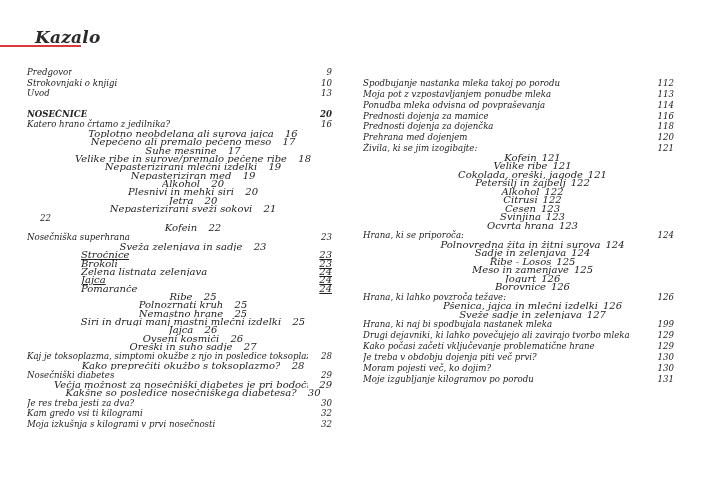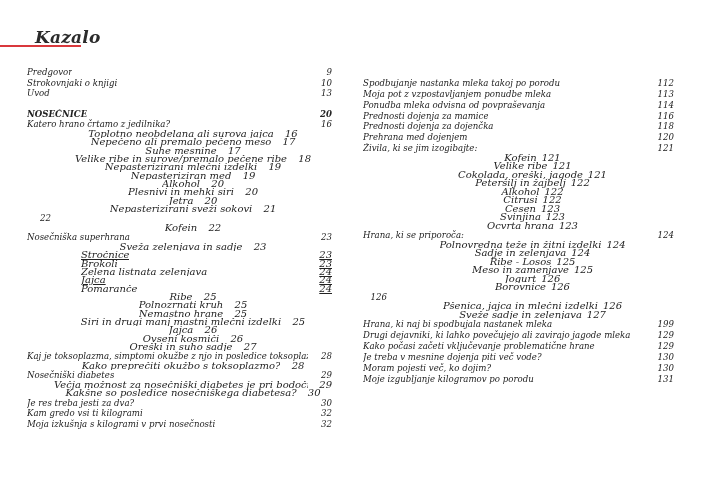--- a/index.html
+++ b/index.html
@@ -250,21 +250,21 @@
     </div>
     <div class="row l2">
       <span class="label">Ocvrta hrana</span>
       <span class="page">123</span>
     </div>
     <div class="row l1">
       <span class="label">Hrana, ki se priporoča:</span>
       <span class="page">124</span>
     </div>
     <div class="row l2">
-      <span class="label">Polnovredna teže in žitni izdelki</span>
+      <span class="label">Polnovredna žita in žitni surova</span>
       <span class="page">124</span>
     </div>
     <div class="row l2">
       <span class="label">Sadje in zelenjava</span>
       <span class="page">124</span>
     </div>
     <div class="row l2">
       <span class="label">Ribe - Losos</span>
       <span class="page">125</span>
     </div>
@@ -274,44 +274,45 @@
     </div>
     <div class="row l2">
       <span class="label">Jogurt</span>
       <span class="page">126</span>
     </div>
     <div class="row l2">
       <span class="label">Borovnice</span>
       <span class="page">126</span>
     </div>
     <div class="row l1">
+      <span class="label">Hrana, ki lahko povzroča težave:</span>
       <span class="page">126</span>
     </div>
     <div class="row l2">
       <span class="label">Pšenica, jajca in mlečni izdelki</span>
       <span class="page">126</span>
     </div>
     <div class="row l2">
       <span class="label">Sveže sadje in zelenjava</span>
       <span class="page">127</span>
     </div>
     <div class="row l1">
       <span class="label">Hrana, ki naj bi spodbujala nastanek mleka</span>
       <span class="page">199</span>
     </div>
     <div class="row l1">
-      <span class="label">Drugi dejavniki, ki lahko povečujejo ali zavirajo jagode mleka</span>
+      <span class="label">Drugi dejavniki, ki lahko povečujejo ali zavirajo tvorbo mleka</span>
       <span class="page">129</span>
     </div>
     <div class="row l1">
       <span class="label">Kako počasi začeti vključevanje problematične hrane</span>
       <span class="page">129</span>
     </div>
     <div class="row l1">
-      <span class="label">Je treba v mesnine dojenja piti več vode?</span>
+      <span class="label">Je treba v obdobju dojenja piti več prvi?</span>
       <span class="page">130</span>
     </div>
     <div class="row l1">
       <span class="label">Moram pojesti več, ko dojim?</span>
       <span class="page">130</span>
     </div>
     <div class="row l1">
       <span class="label">Moje izgubljanje kilogramov po porodu</span>
       <span class="page">131</span>
     </div>

